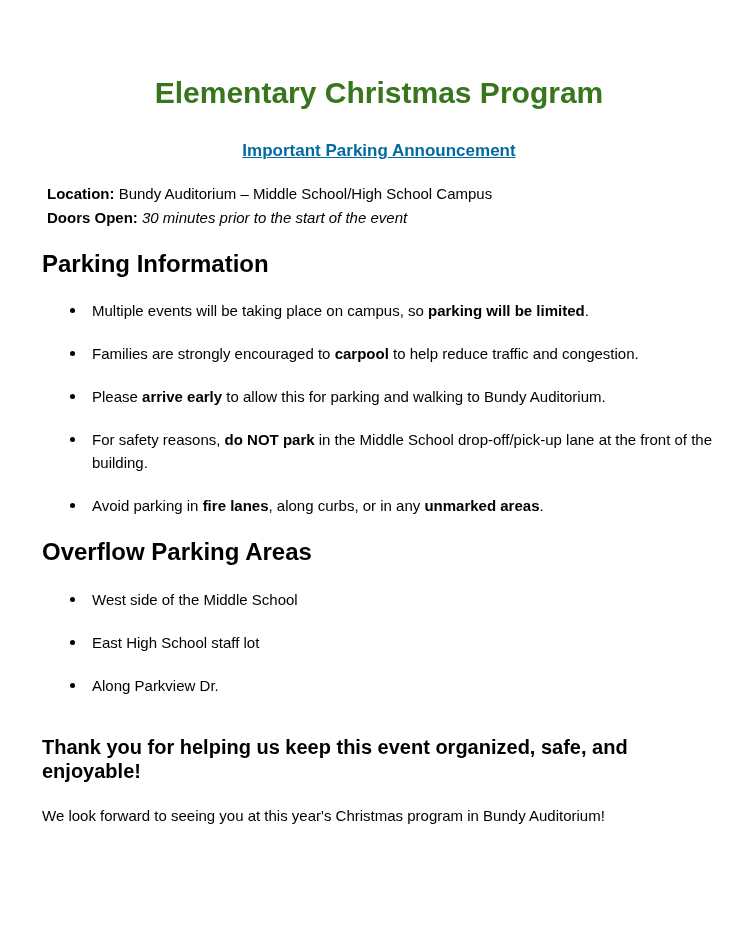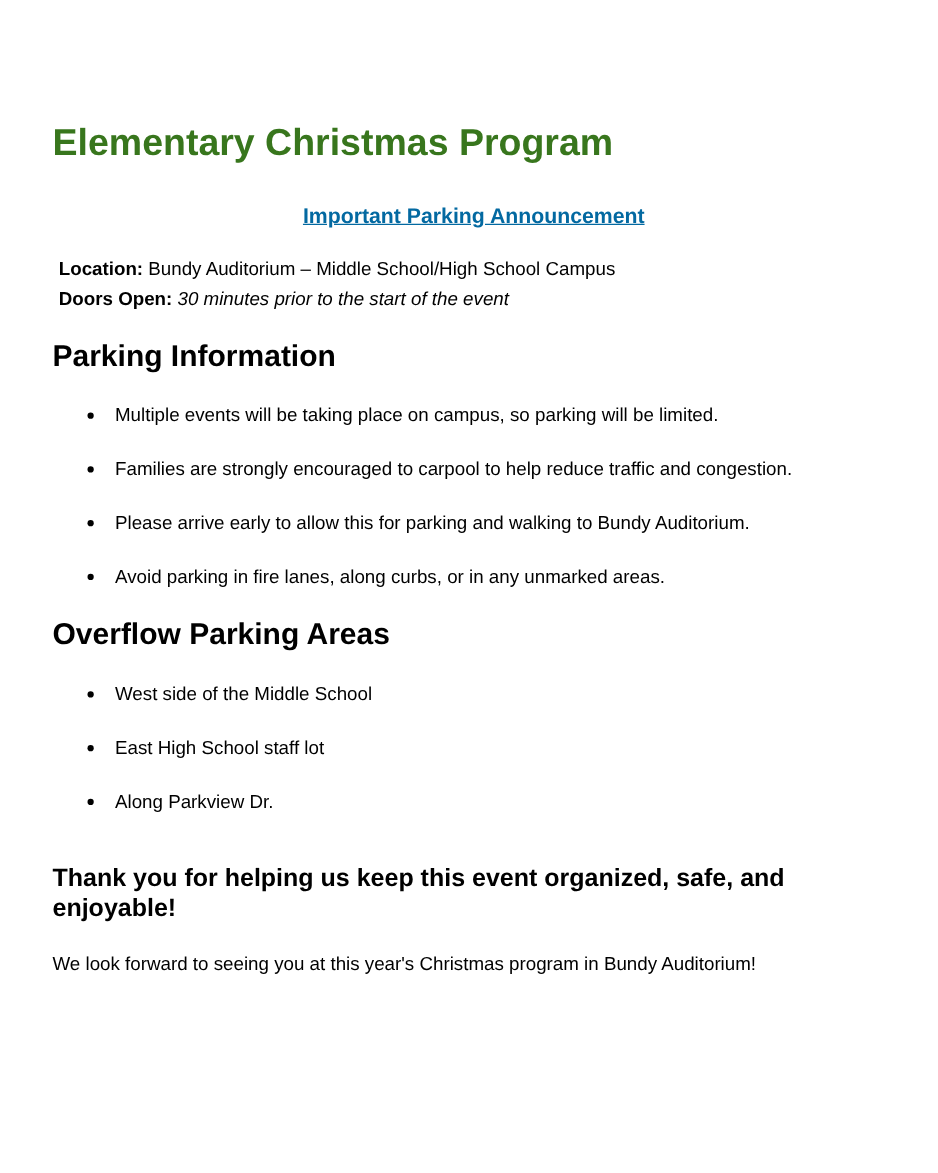--- a/index.html
+++ b/index.html
@@ -9,22 +9,22 @@
     font-family: "Liberation Sans", "DejaVu Sans", sans-serif;
     color: #000000;
     overflow: hidden;
   }
   .page {
     width: 750px; height: 938px;
     background: #ffffff;
     padding: 0 34px 0 42px;
   }
   .doc-title {
-    margin-top: 98px;
-    text-align: left;
+    margin-top: 76px;
+    text-align: center;
     font-size: 30px;
     line-height: 1.15;
     font-weight: 700;
   }
   .doc-subtitle {
     margin-top: 30px;
     text-align: center;
     font-size: 17px;
     line-height: 1.2;
     font-weight: 700;
@@ -59,21 +59,21 @@
     margin-bottom: 20px;
   }
   ul.bullet-list li::before {
     content: "";
     position: absolute;
     left: 8px; top: 9px;
     width: 5px; height: 5px;
     border-radius: 50%;
     background: #000000;
   }
-  ul.bullet-list li b { font-weight: 400; text-align: center; }
+  ul.bullet-list li b { font-weight: 700; text-align: center; }
   .closing-bold {
     margin-top: 38px;
     font-size: 20px;
     line-height: 1.2;
     font-weight: 700;
   }
   .closing-regular {
     margin-top: 24px;
     font-size: 15px;
     line-height: 1.25;
@@ -96,20 +96,21 @@
       <span class="label">Doors Open:</span><span class="italic"> 30 minutes prior to the start of the event</span>
     </div>
   </div>
 
   <h2 class="section-heading">Parking Information</h2>
 
   <ul class="bullet-list">
       <li><span>Multiple events will be taking place on campus, so </span><b>parking will be limited</b><span>.</span></li>
       <li><span>Families are strongly encouraged to </span><b>carpool</b><span> to help reduce traffic and congestion.</span></li>
       <li><span>Please </span><b>arrive early</b><span> to allow this for parking and walking to Bundy Auditorium.</span></li>
+      <li><span>For safety reasons, </span><b>do NOT park</b><span> in the Middle School drop-off/pick-up lane at the front of the building.</span></li>
       <li><span>Avoid parking in </span><b>fire lanes</b><span>, along curbs, or in any </span><b>unmarked areas</b><span>.</span></li>
     </ul>
 
   <h2 class="section-heading overflow">Overflow Parking Areas</h2>
 
   <ul class="bullet-list">
       <li><span>West side of the Middle School</span></li>
       <li><span>East High School staff lot</span></li>
       <li><span>Along Parkview Dr.</span></li>
     </ul>

